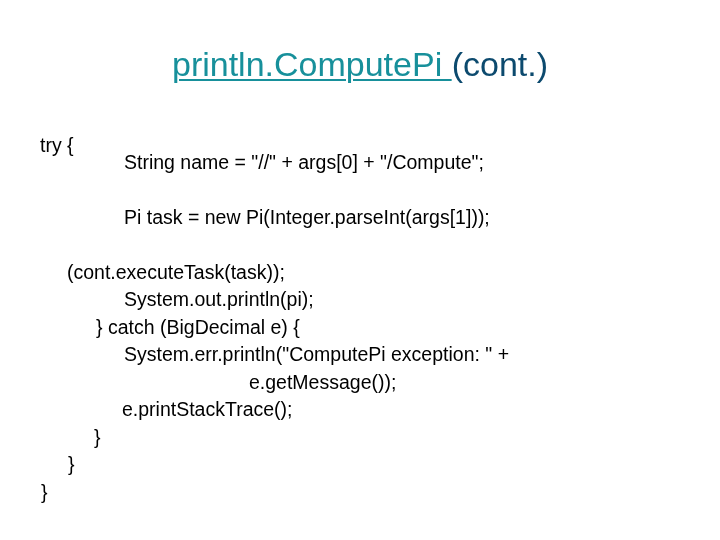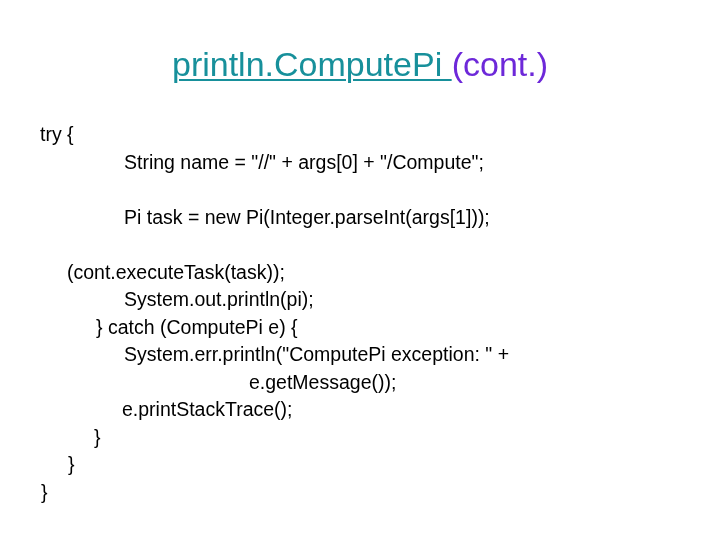--- a/index.html
+++ b/index.html
@@ -36,21 +36,21 @@
     font-weight: normal;
     margin: 0;
   }
   .title-link {
     color: #17909B;
     text-decoration: underline;
     text-decoration-thickness: 2px;
     text-underline-offset: 3px;
   }
   .title-rest {
-    color: #6d28d9;
+    color: #0c4a6e;
     text-decoration: none;
   }
 
   
   .code-block {
     position: absolute;
     left: 0;
     top: 122px;
     width: 720px;
     height: 400px;
@@ -78,26 +78,26 @@
 </head>
 <body>
 
 <div class="slide">
 
   <h1 class="slide-title">
     <span class="title-link">println.ComputePi </span><span class="title-rest">(cont.)</span>
   </h1>
 
   <div class="code-block">
-      <div class="code-line" style="left: 40px; top: 0px;">try {</div>
+      <div class="code-line" style="left: 40px; top: 11px;">try {</div>
       <div class="code-line" style="left: 124px; top: 27.5px;">String name = "//" + args[0] + "/Compute";</div>
       <div class="code-line" style="left: 124px; top: 82.5px; text-align: center;">Pi task = new Pi(Integer.parseInt(args[1]));</div>
       <div class="code-line" style="left: 67px; top: 137.5px;">(cont.executeTask(task));</div>
       <div class="code-line" style="left: 124px; top: 165px;">System.out.println(pi);</div>
-      <div class="code-line" style="left: 96px; top: 192.5px;">} catch (ComputePi e) {</div>
+      <div class="code-line" style="left: 96px; top: 192.5px;">} catch (BigDecimal e) {</div>
       <div class="code-line" style="left: 124px; top: 220px;">System.err.println("ComputePi exception: " +</div>
       <div class="code-line" style="left: 249px; top: 247.5px;">e.getMessage());</div>
       <div class="code-line" style="left: 122px; top: 275px;">e.printStackTrace();</div>
       <div class="code-line" style="left: 94px; top: 302.5px;">}</div>
       <div class="code-line" style="left: 68px; top: 330px;">}</div>
       <div class="code-line" style="left: 41px; top: 357.5px;">}</div>
     </div>
 
   <div class="page-number">37</div>
 

